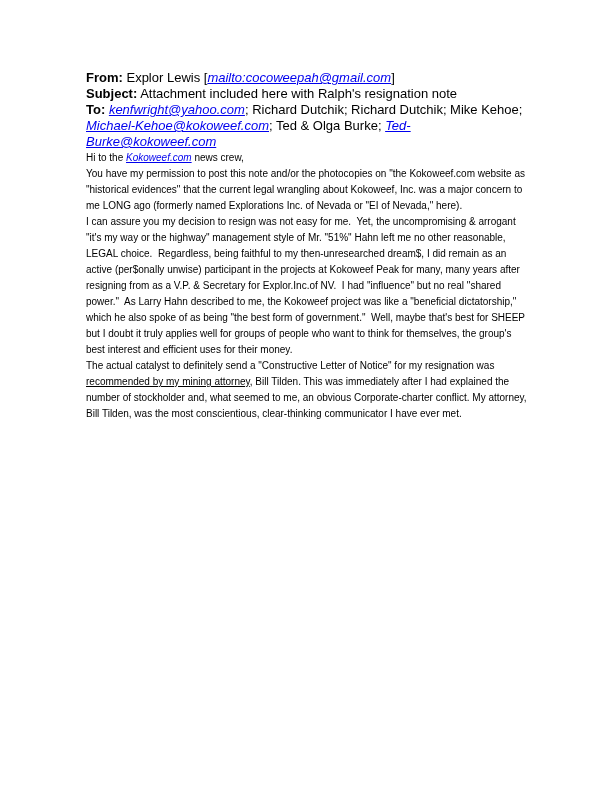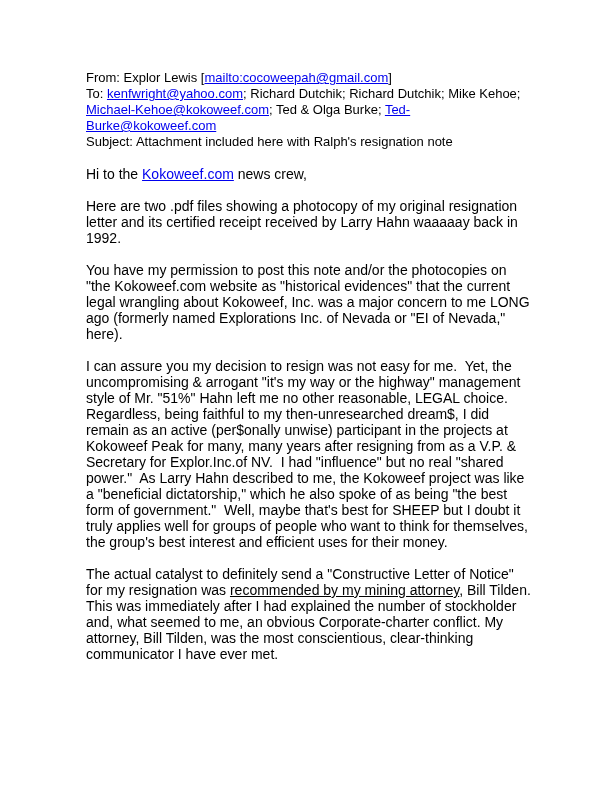--- a/index.html
+++ b/index.html
@@ -21,50 +21,50 @@
     top: 70px;
     width: 446px;
   }
   .hdr-line {
     font-size: 13px;
     line-height: 16px;
     white-space: pre-wrap;
     word-wrap: break-word;
   }
   .hdr-label {
-    font-weight: normal;
+    font-weight: bold;
   }
   .body-text {
     margin-top: 0;
   }
   .para {
-    font-size: 14px;
+    font-size: 10px;
     line-height: 16px;
-    margin: 16px 0 0 0;
+    margin: 0 0 0 0;
     white-space: pre-wrap;
     word-wrap: break-word;
   }
   a.link {
     color: var(--link-color, #0000ee);
     text-decoration: underline;
     cursor: pointer;
+    font-style: italic;
   }
   .underlined {
     text-decoration: underline;
   }
 </style>
 </head>
 <body>
 
 <div class="page">
   <div class="header" id="email-header">
       <div class="hdr-line"><span class="hdr-label">From:</span><span> Explor Lewis [</span><a class="link" href="#">mailto:cocoweepah@gmail.com</a><span>]</span></div>
+      <div class="hdr-line"><span class="hdr-label">Subject:</span><span> Attachment included here with Ralph's resignation note</span></div>
       <div class="hdr-line"><span class="hdr-label">To:</span><span> </span><a class="link" href="#">kenfwright@yahoo.com</a><span>; Richard Dutchik; Richard Dutchik; Mike Kehoe; </span><a class="link" href="#">Michael-Kehoe@kokoweef.com</a><span>; Ted &amp; Olga Burke; </span><a class="link" href="#">Ted-Burke@kokoweef.com</a></div>
-      <div class="hdr-line"><span class="hdr-label">Subject:</span><span> Attachment included here with Ralph's resignation note</span></div>
     </div>
   <div class="body-text" id="email-body">
       <div class="para"><span>Hi to the </span><a class="link" href="#">Kokoweef.com</a><span> news crew,</span></div>
-      <div class="para"><span>Here are two .pdf files showing a photocopy of my original resignation letter and its certified receipt received by Larry Hahn waaaaay back in 1992.</span></div>
       <div class="para"><span>You have my permission to post this note and/or the photocopies on "the Kokoweef.com website as "historical evidences" that the current legal wrangling about Kokoweef, Inc. was a major concern to me LONG ago (formerly named Explorations Inc. of Nevada or "EI of Nevada," here).</span></div>
       <div class="para"><span>I can assure you my decision to resign was not easy for me.  Yet, the uncompromising &amp; arrogant "it's my way or the highway" management style of Mr. "51%" Hahn left me no other reasonable, LEGAL choice.  Regardless, being faithful to my then-unresearched dream$, I did remain as an active (per$onally unwise) participant in the projects at Kokoweef Peak for many, many years after resigning from as a V.P. &amp; Secretary for Explor.Inc.of NV.  I had "influence" but no real "shared power."  As Larry Hahn described to me, the Kokoweef project was like a "beneficial dictatorship," which he also spoke of as being "the best form of government."  Well, maybe that's best for SHEEP but I doubt it truly applies well for groups of people who want to think for themselves, the group's best interest and efficient uses for their money.</span></div>
       <div class="para"><span>The actual catalyst to definitely send a "Constructive Letter of Notice" for my resignation was </span><span class="underlined">recommended by my mining attorney</span><span>, Bill Tilden. This was immediately after I had explained the number of stockholder and, what seemed to me, an obvious Corporate-charter conflict. My attorney, Bill Tilden, was the most conscientious, clear-thinking communicator I have ever met.</span></div>
     </div>
 </div>
 
 </body></html>

